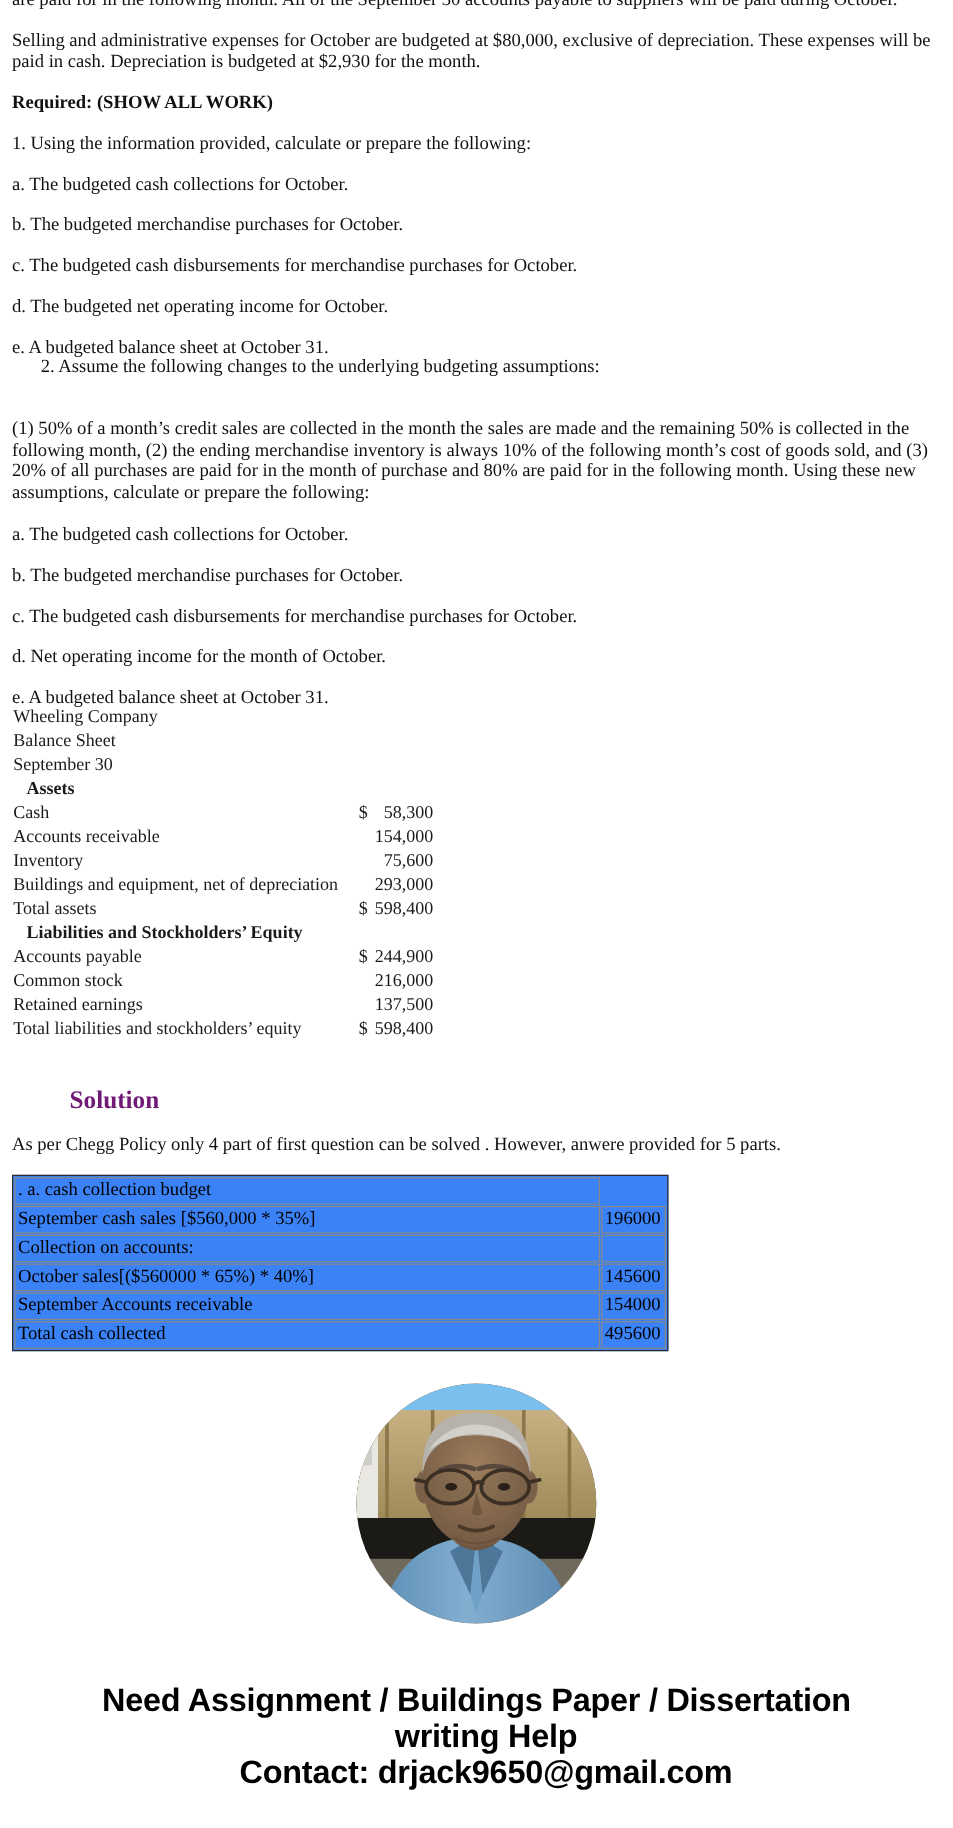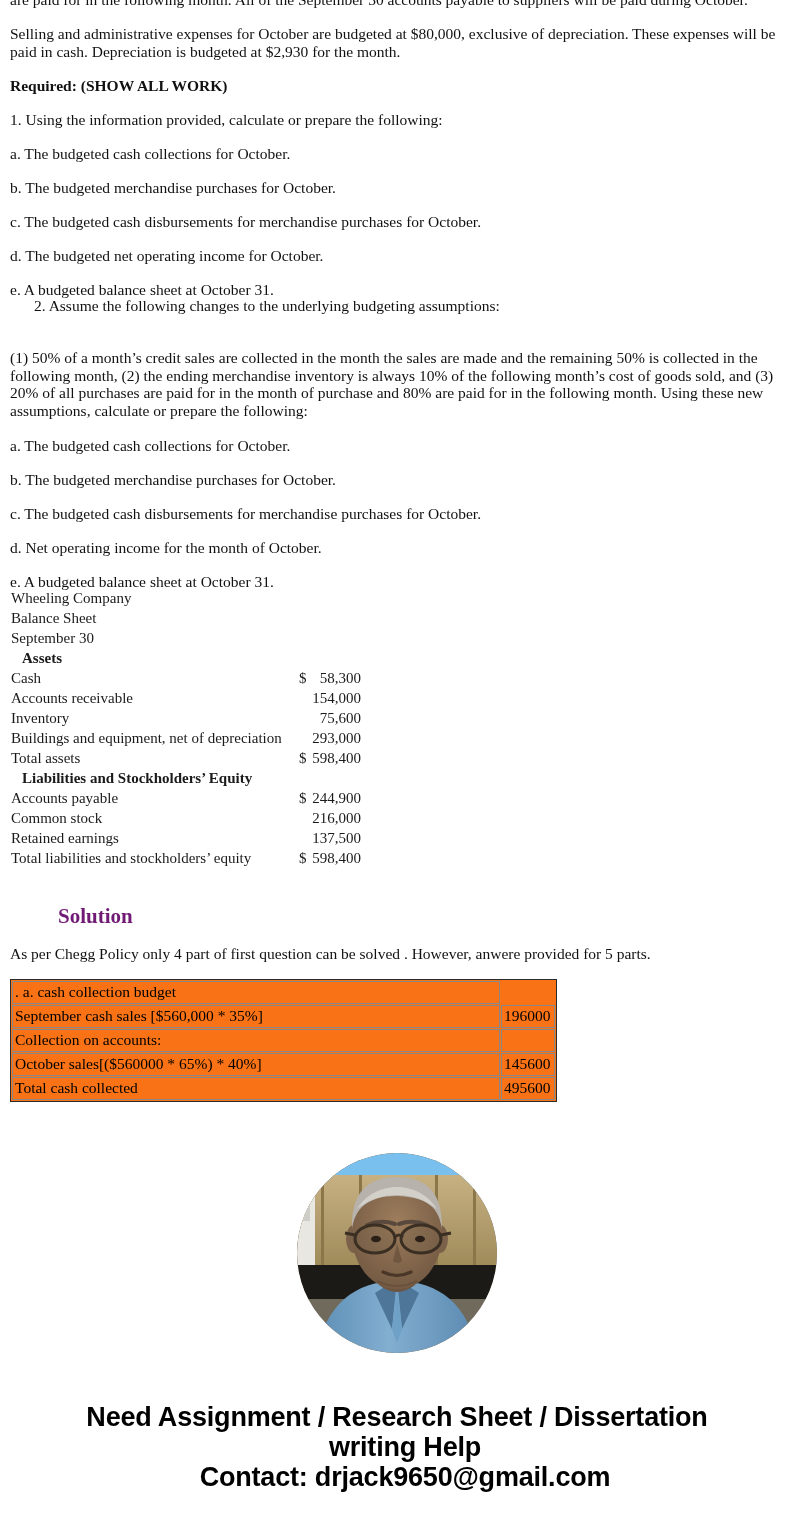--- a/index.html
+++ b/index.html
@@ -101,21 +101,21 @@
   }
 
   
   #budget-table {
     position: absolute;
     left: 10px;
     top: 979px;
     border-collapse: separate;
     border-spacing: 1px;
     border: 1px solid #2b2b2b;
-    background: #f97316;
+    background: #3b82f6;
     font-family: "Liberation Serif", "DejaVu Serif", serif;
     font-size: 15.5px;
     color: #000;
     table-layout: fixed;
   }
   #budget-table td {
     border: 1px solid #888888;
     padding: 1px 2px 2px 2px;
     height: 18px;
     vertical-align: middle;
@@ -263,20 +263,24 @@
       <td class="lbl">September cash sales [$560,000 * 35%]</td>
       <td class="val">196000</td>
     </tr>
     <tr>
       <td class="lbl">Collection on accounts:</td>
       <td class="val"></td>
     </tr>
     <tr>
       <td class="lbl">October sales[($560000 * 65%) * 40%]</td>
       <td class="val">145600</td>
+    </tr>
+    <tr>
+      <td class="lbl">September Accounts receivable</td>
+      <td class="val">154000</td>
     </tr>
     <tr>
       <td class="lbl">Total cash collected</td>
       <td class="val">495600</td>
     </tr>
   </tbody>
 </table>
 
 <div id="avatar-wrap">
   <div id="avatar">
@@ -345,16 +349,16 @@
 
         <path d="M86 119 q 14 7 28 0" stroke="#4a3728" stroke-width="3.2" fill="none" stroke-linecap="round"></path>
 
         <path d="M80 128 q 20 10 40 0" stroke="#5d4734" stroke-width="2" fill="none" stroke-opacity="0.5"></path>
       </g>
     </svg>
   </div>
 </div>
 
 <div id="footer">
-  <span class="line">Need Assignment / Research Sheet / Dissertation</span>
+  <span class="line">Need Assignment / Buildings Paper / Dissertation</span>
   <span class="line line2">writing Help</span>
   <span class="line line2">Contact: drjack9650@gmail.com</span>
 </div>
 
 </body></html>

